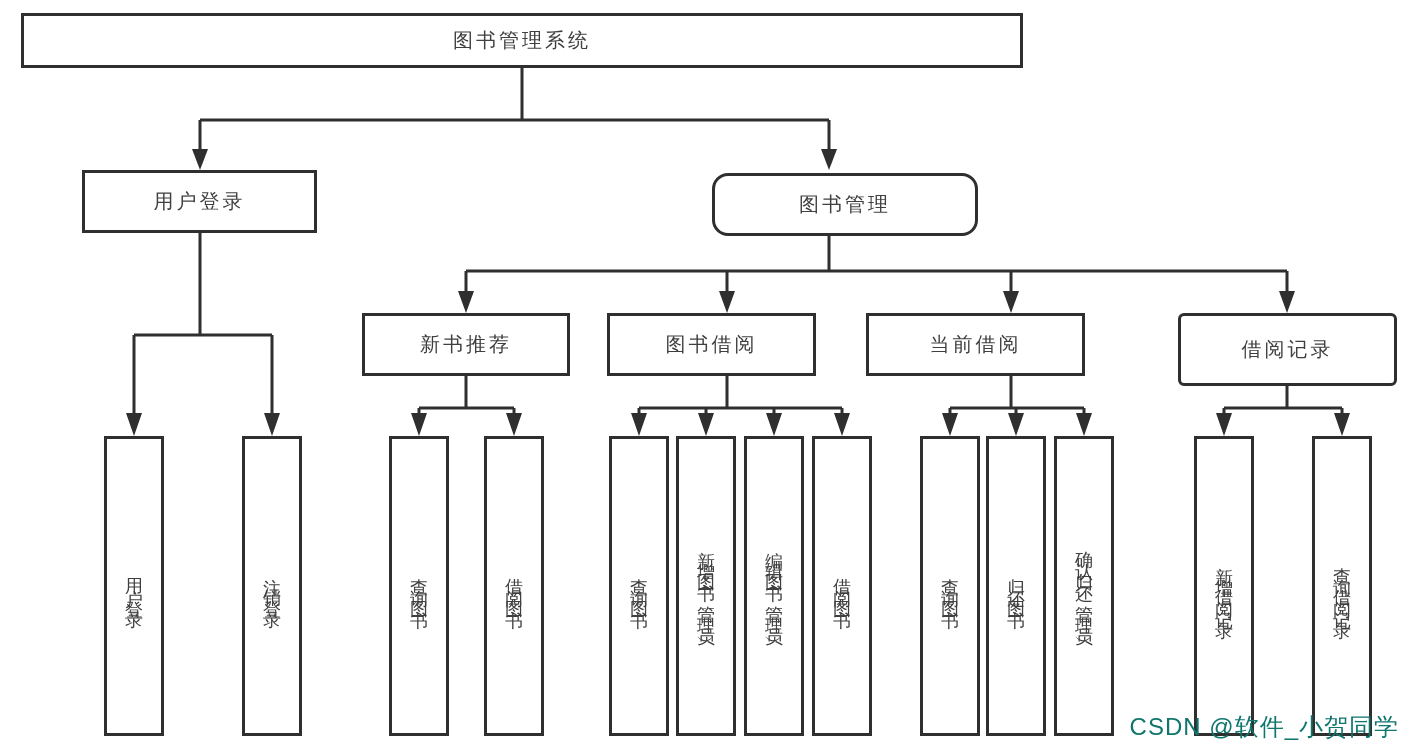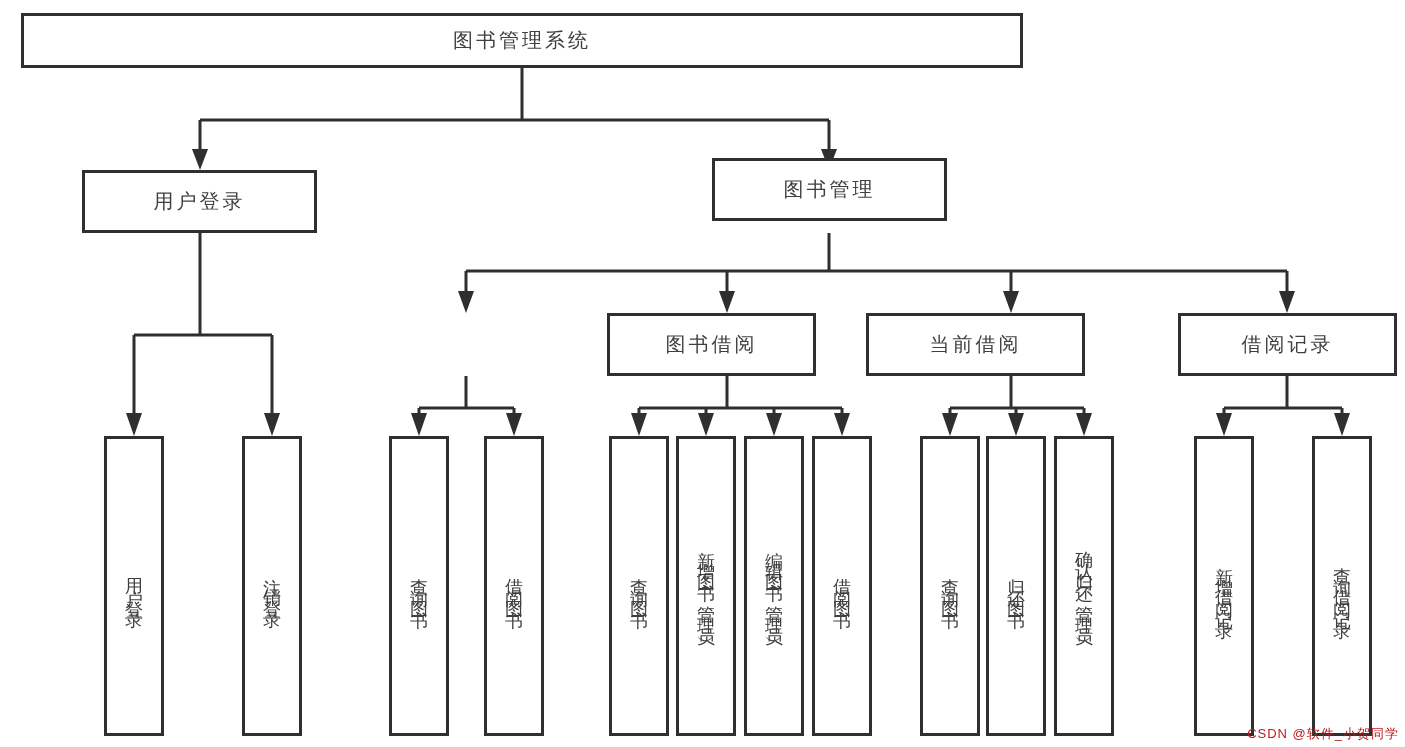--- a/index.html
+++ b/index.html
@@ -46,22 +46,22 @@
     text-orientation: mixed;
     font-size: 18px;
     letter-spacing: 11px;
     color: #3f3f3f;
     line-height: 1;
   }
   #watermark {
     position: absolute;
     right: 6px;
     bottom: 4px;
-    font-size: 13px;
-    color: #b91c1c;
+    font-size: 24px;
+    color: #0f766e;
     letter-spacing: 1px;
     z-index: 10;
     white-space: nowrap;
   }
 </style>
 </head>
 <body>
 
 <div id="canvas">
 
@@ -115,31 +115,34 @@
     </g>
   </svg>
 
   <div class="node" style="left:21px; top:13px; width:1002px; height:55px;">
     <span class="hlabel">图书管理系统</span>
   </div>
 
   <div class="node" style="left:82px; top:170px; width:235px; height:63px;">
     <span class="hlabel">用户登录</span>
   </div>
-  <div class="node" style="left:712px; top:158px; width:235px; height:63px;">
+  <div class="node" style="left:712px; top:173px; width:266px; height:63px;border-radius:16px;">
     <span class="hlabel">图书管理</span>
   </div>
 
+  <div class="node" style="left:362px; top:313px; width:208px; height:63px;">
+    <span class="hlabel">新书推荐</span>
+  </div>
   <div class="node" style="left:607px; top:313px; width:209px; height:63px;">
     <span class="hlabel">图书借阅</span>
   </div>
   <div class="node" style="left:866px; top:313px; width:219px; height:63px;">
     <span class="hlabel">当前借阅</span>
   </div>
-  <div class="node" style="left:1178px; top:313px; width:219px; height:63px;">
+  <div class="node" style="left:1178px; top:313px; width:219px; height:73px;border-radius:6px;">
     <span class="hlabel">借阅记录</span>
   </div>
 
   <div class="node" style="left:104px; top:436px; width:60px; height:300px;">
     <span class="vlabel">用户登录</span>
   </div>
   <div class="node" style="left:242px; top:436px; width:60px; height:300px;">
     <span class="vlabel">注销登录</span>
   </div>
 

